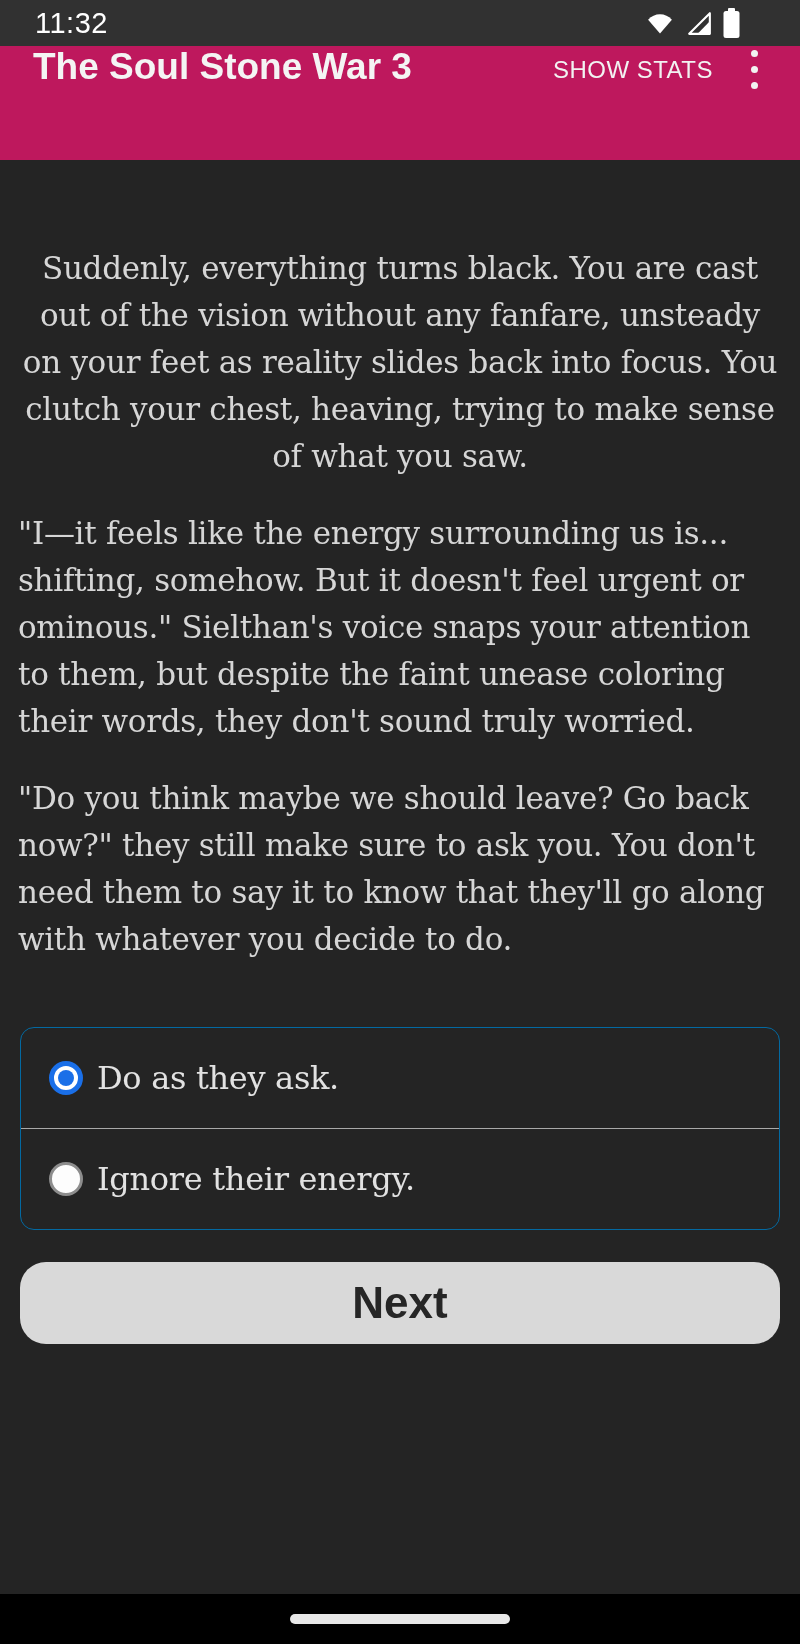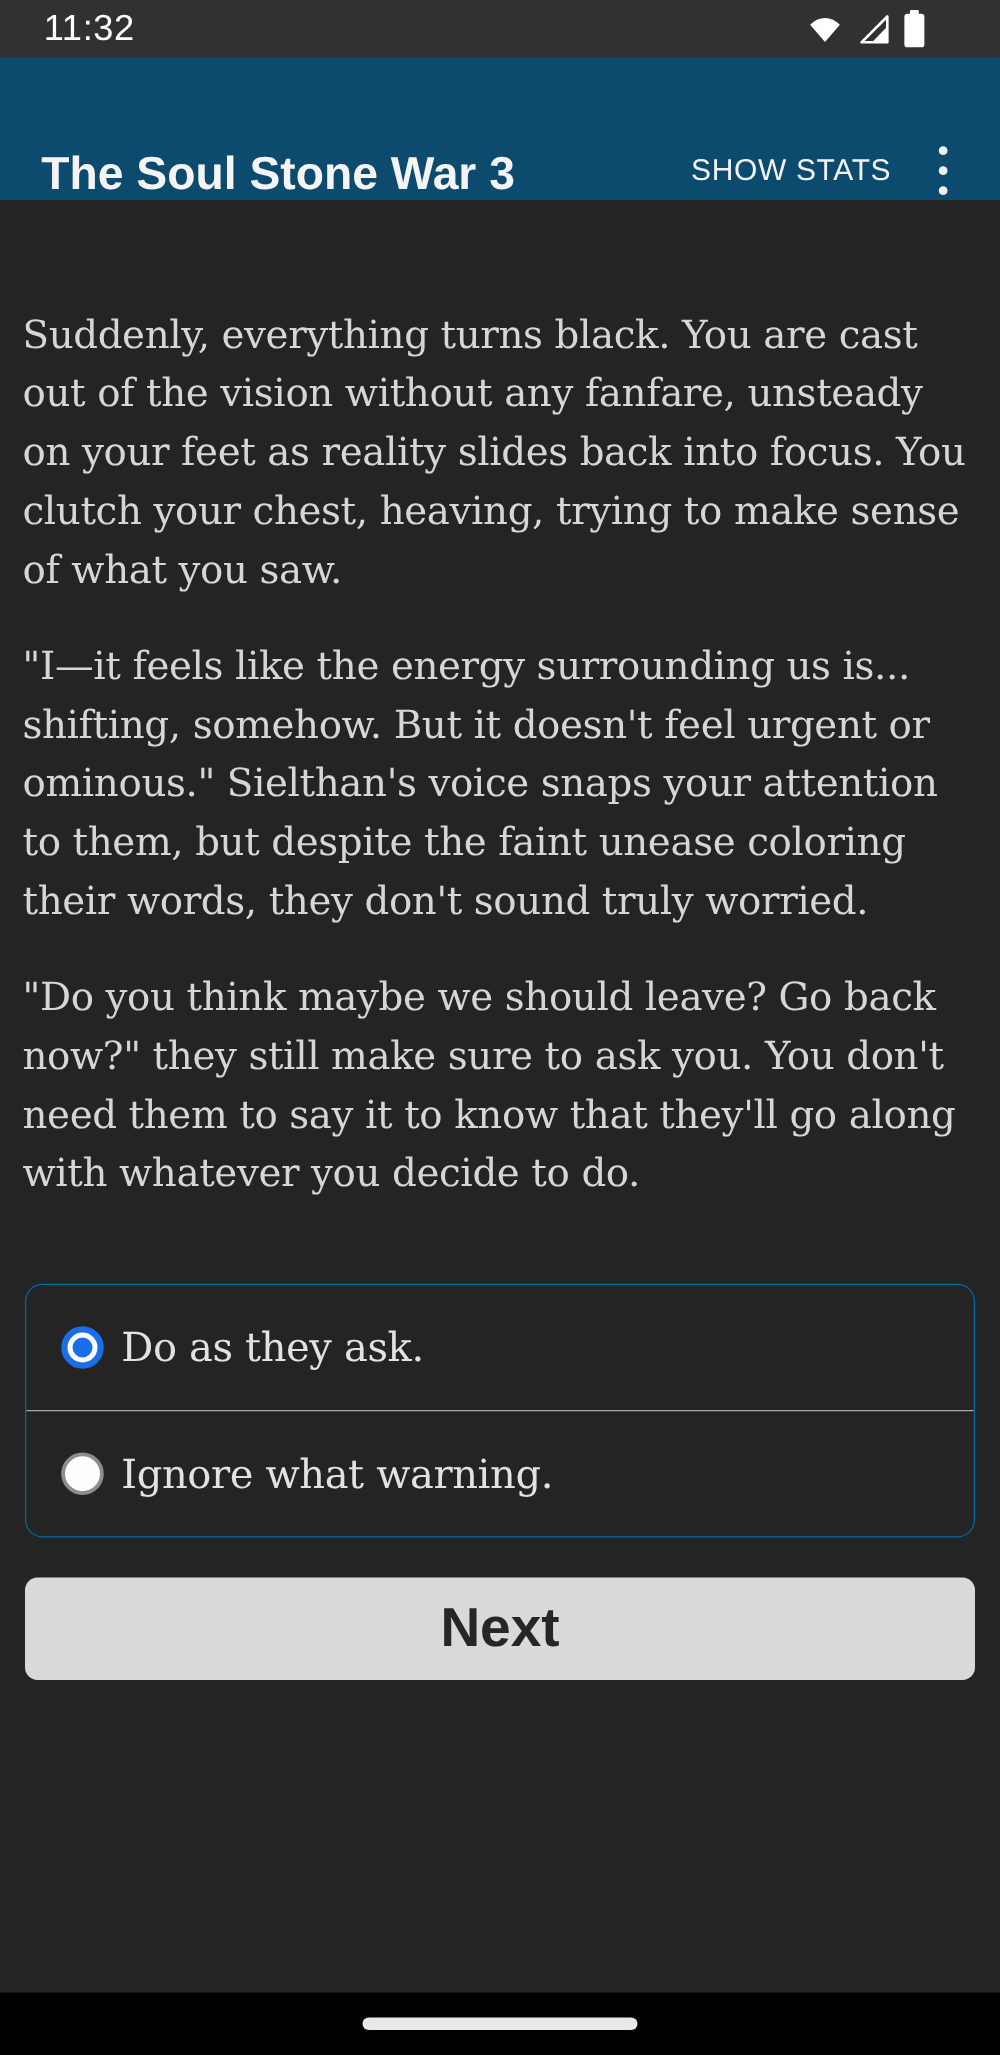--- a/index.html
+++ b/index.html
@@ -32,23 +32,23 @@
   .status-icons {
     display: flex;
     align-items: center;
     gap: 10px;
   }
   .status-icons svg { display: block; }
 
   
   .app-bar {
     height: 114px;
-    background: #0c4a6e;
-    display: flex;
-    align-items: flex-end;
+    background: #be185d;
+    display: flex;
+    align-items: flex-start;
     padding: 0 36px 0 33px;
   }
   .app-title {
     flex: 1;
     color: #f4f4f4;
     font-size: 37px;
     font-weight: 700;
     letter-spacing: 0;
     white-space: nowrap;
   }
@@ -83,21 +83,21 @@
   
   .content { padding: 0 18px; }
   .story-paragraph {
     font-family: "DejaVu Serif", "Liberation Serif", serif;
     font-size: 31px;
     line-height: 47px;
     color: #d6d6d6;
     margin-top: 30px;
     letter-spacing: -0.3px;
   }
-  .story-paragraph:first-child { margin-top: 85px; }
+  .story-paragraph:first-child { margin-top: 85px; text-align: center; }
 
   
   .choice-card {
     margin: 64px 2px 0 2px;
     border: 1px solid #0369a1;
     border-radius: 14px;
     overflow: hidden;
   }
   .choice-row {
     display: flex;
@@ -136,21 +136,21 @@
     background: #1a6fe8;
   }
 
   
   .next-button {
     display: block;
     width: calc(100% - 4px);
     margin: 32px 2px 0 2px;
     height: 82px;
     border: none;
-    border-radius: 10px;
+    border-radius: 26px;
     background: #d9d9d9;
     color: #262626;
     font-family: "Liberation Sans", "DejaVu Sans", sans-serif;
     font-size: 44px;
     font-weight: 700;
     cursor: pointer;
   }
 
   
   .nav-bar {
@@ -214,21 +214,21 @@
     <p class="story-paragraph">"I—it feels like the energy surrounding us is... shifting, somehow. But it doesn't feel urgent or ominous." Sielthan's voice snaps your attention to them, but despite the faint unease coloring their words, they don't sound truly worried.</p>
     <p class="story-paragraph">"Do you think maybe we should leave? Go back now?" they still make sure to ask you. You don't need them to say it to know that they'll go along with whatever you decide to do.</p>
 
     <div class="choice-card">
       <div class="choice-row checked">
         <span class="radio"></span>
         <span class="choice-label">Do as they ask.</span>
       </div>
       <div class="choice-row">
         <span class="radio"></span>
-        <span class="choice-label">Ignore what warning.</span>
+        <span class="choice-label">Ignore their energy.</span>
       </div>
     </div>
 
     <button class="next-button">Next</button>
   </div>
 
   <div class="nav-bar">
     <div class="home-pill"></div>
   </div>
 

